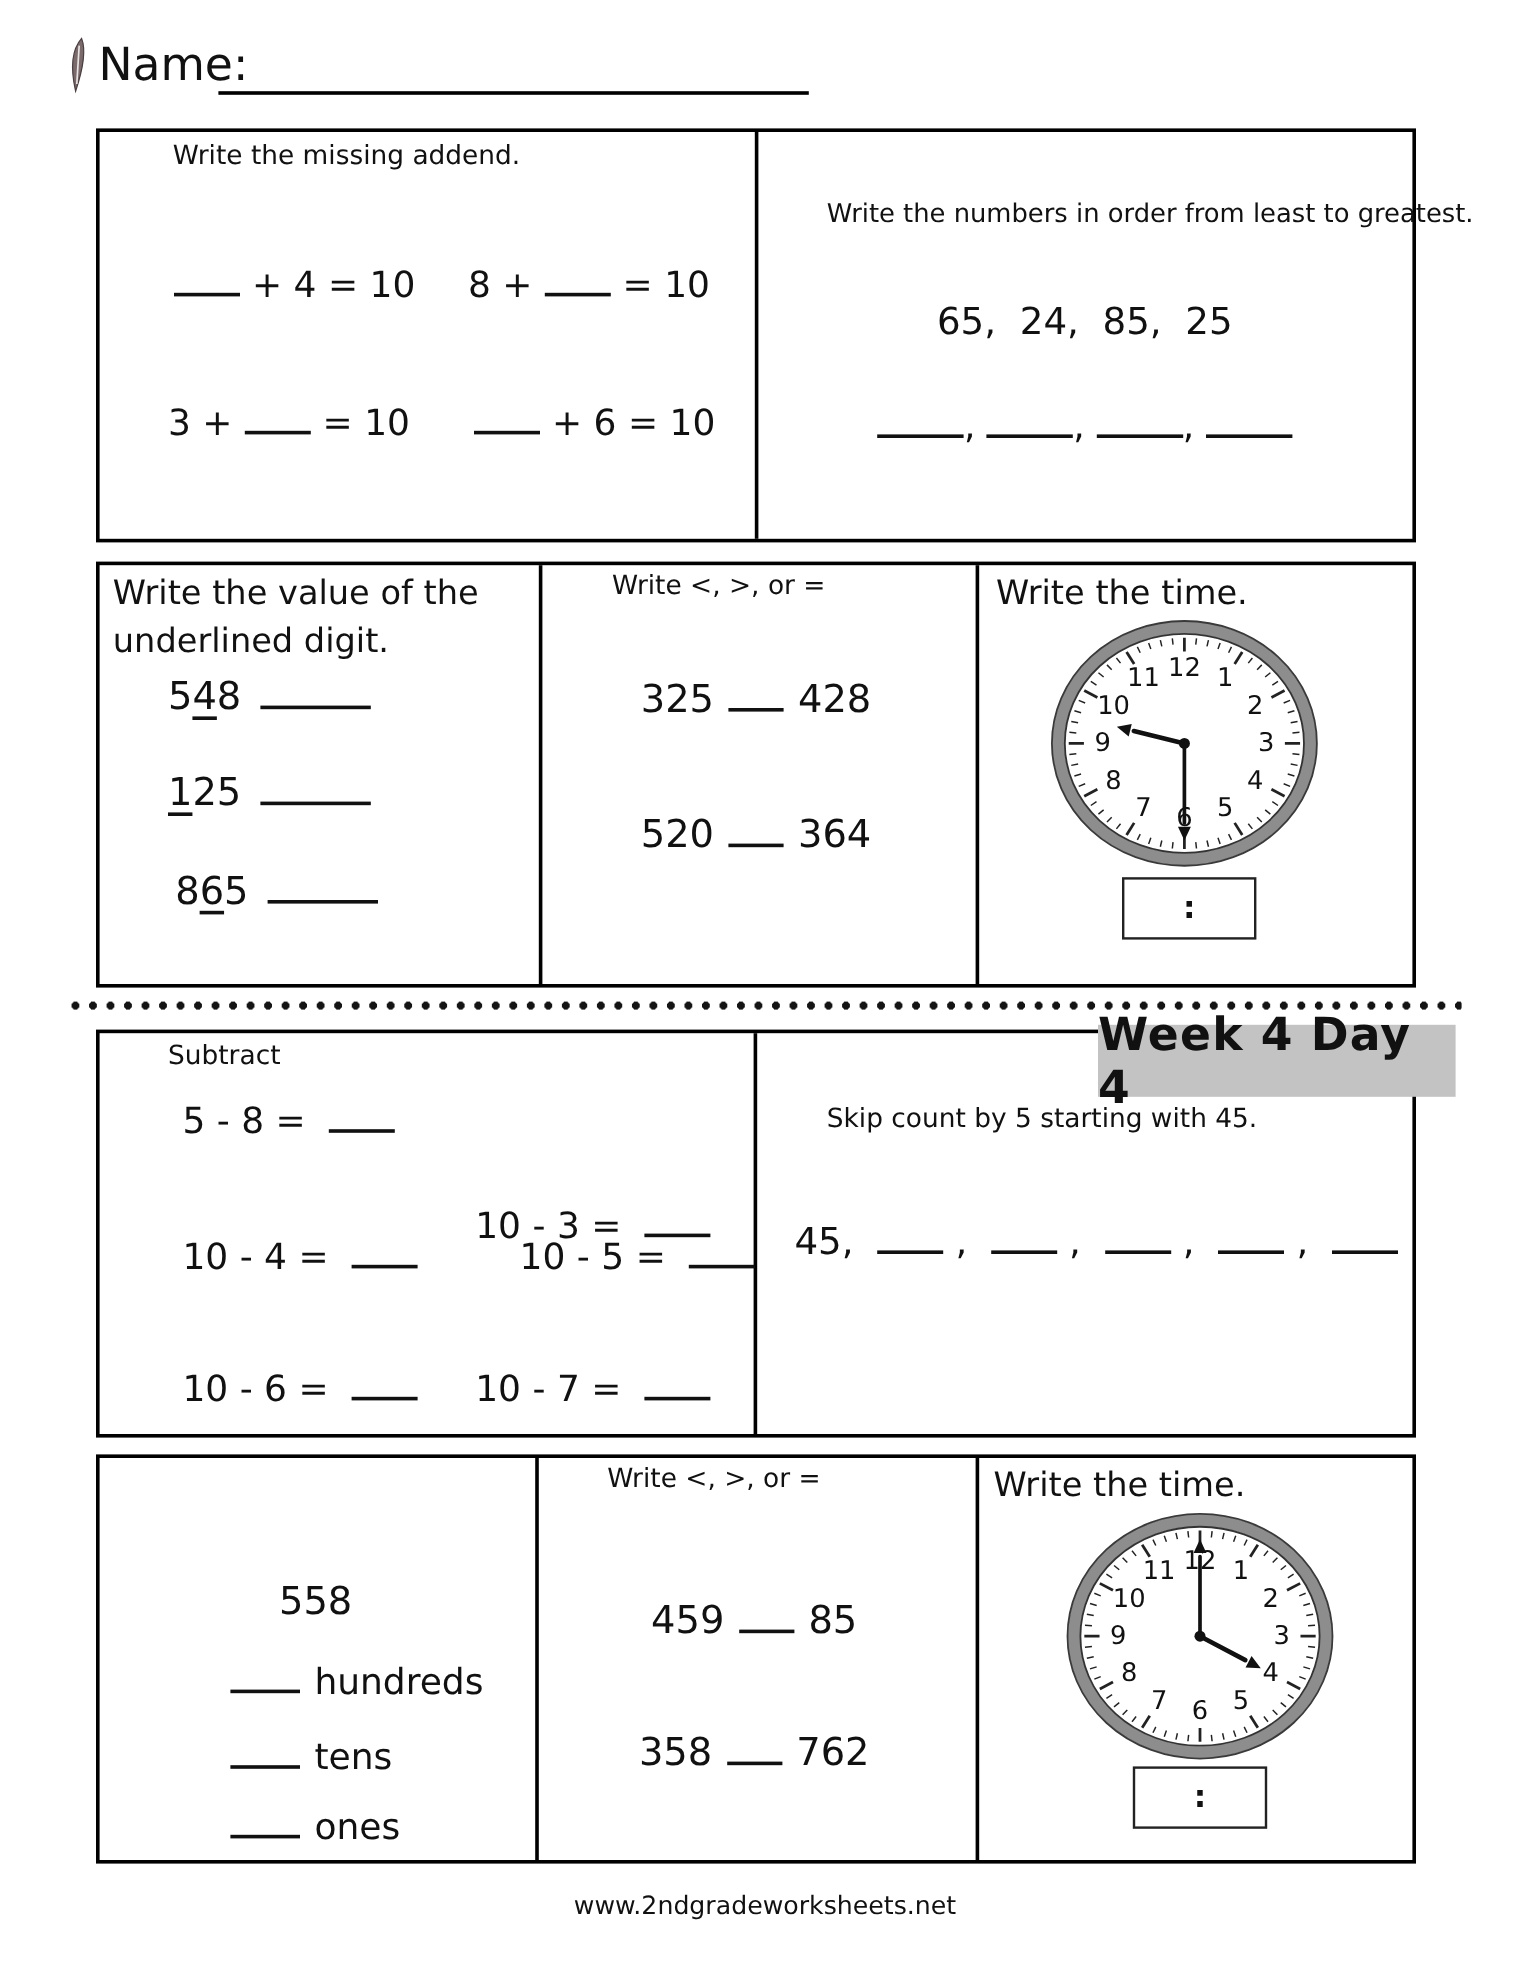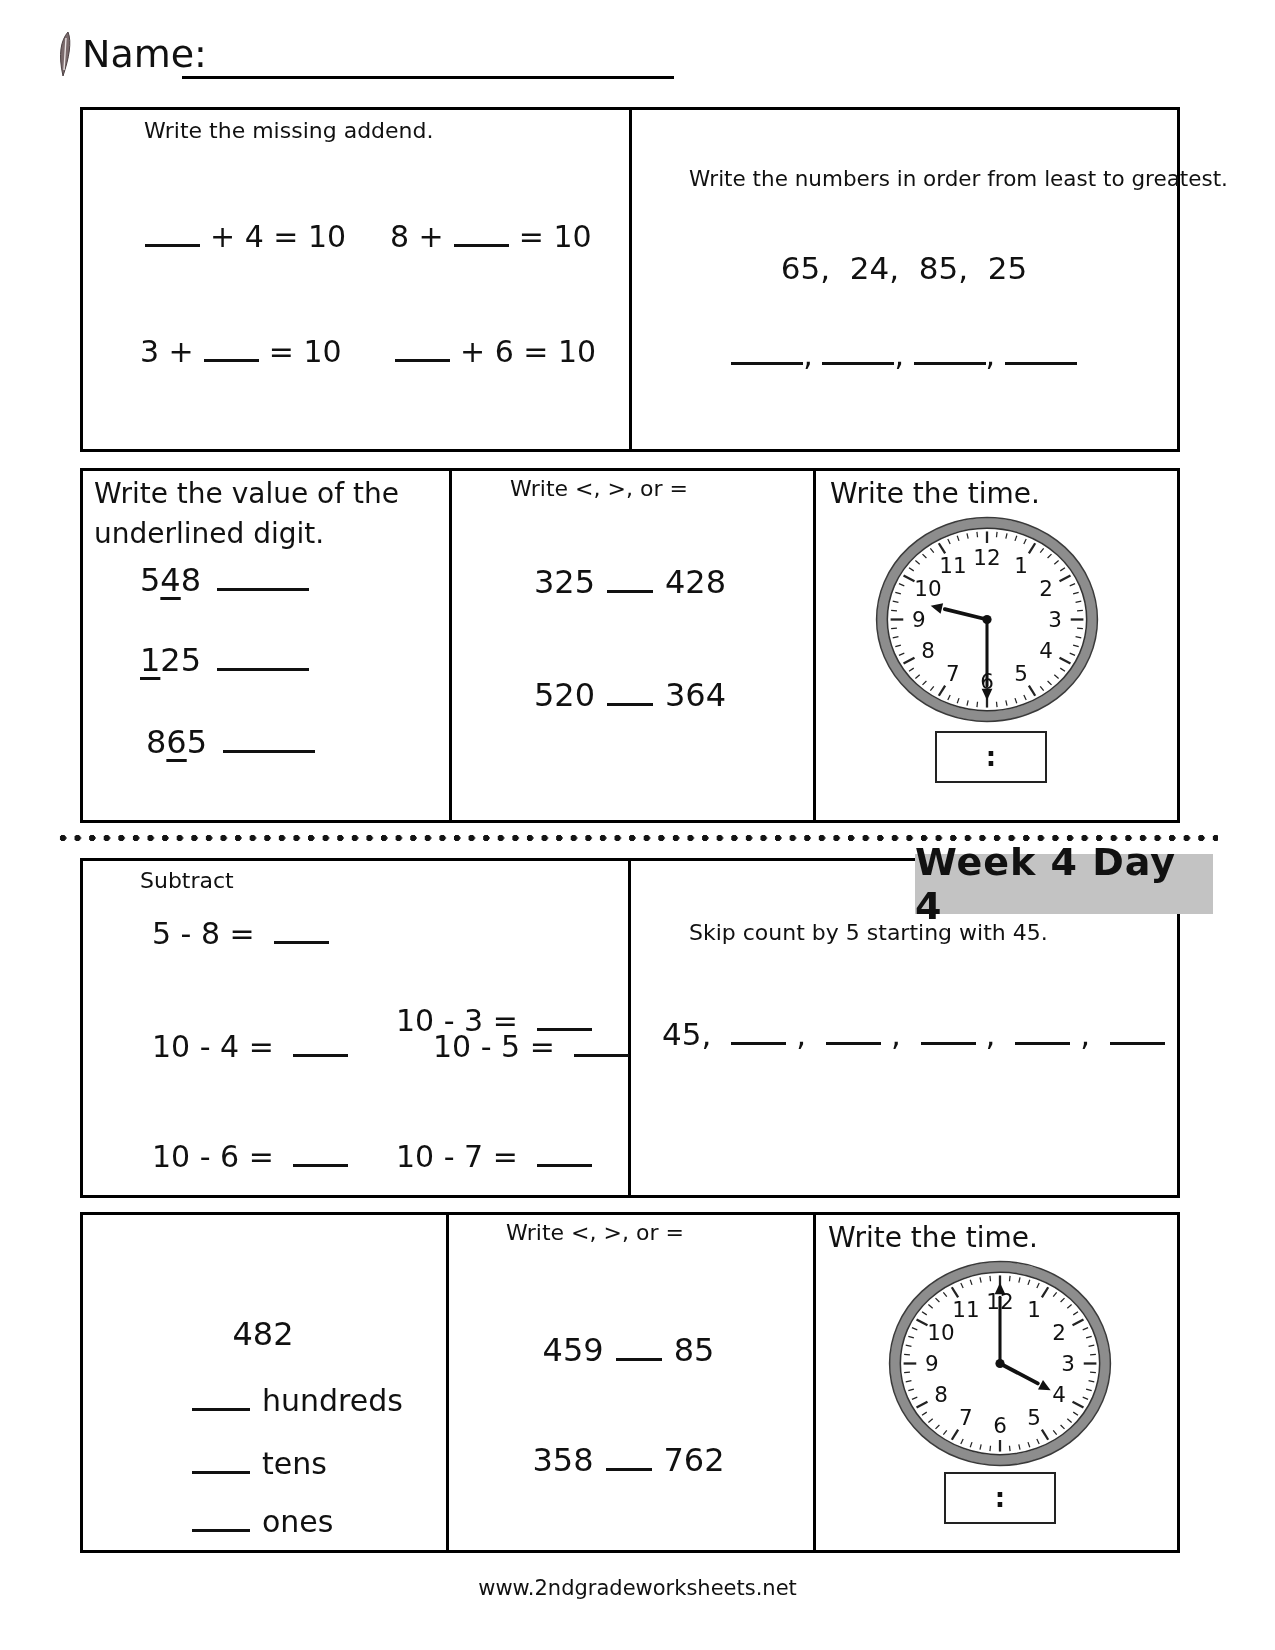--- a/index.html
+++ b/index.html
@@ -223,21 +223,21 @@
     <span class="blank w55"></span><span>,</span>
     <span class="blank w55"></span><span>,</span>
     <span class="blank w55"></span>
   </div>
 
   <div class="table" style="left:80px;top:1212px;width:1100px;height:341px;">
     <div class="vline" style="left:363px;"></div>
     <div class="vline" style="left:730px;"></div>
   </div>
 
-  <div class="abs eq32 ctr" style="left:80px;top:1315px;width:366px;">482</div>
+  <div class="abs eq32 ctr" style="left:80px;top:1315px;width:366px;">558</div>
   <div class="abs eq" style="left:192px;top:1382px;">
     <span class="blank w58"></span><span>hundreds</span>
   </div>
   <div class="abs eq" style="left:192px;top:1445px;">
     <span class="blank w58"></span><span>tens</span>
   </div>
   <div class="abs eq" style="left:192px;top:1503px;">
     <span class="blank w58"></span><span>ones</span>
   </div>
 

